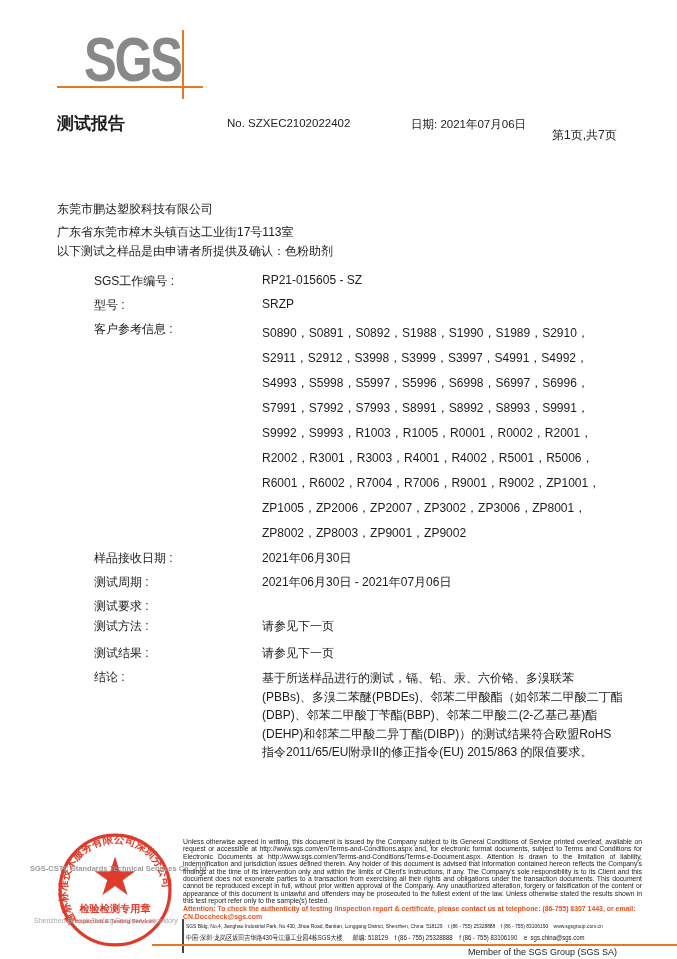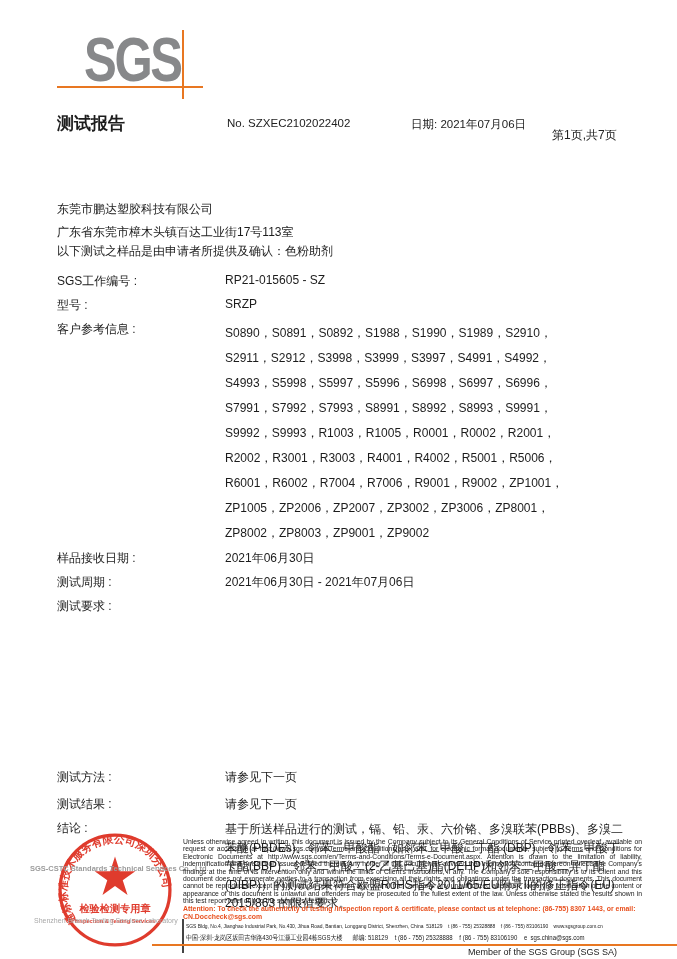--- a/index.html
+++ b/index.html
@@ -21,23 +21,23 @@
   .title   { position:absolute; left:57px;  top:112px; font-size:17px; font-weight:700; color:#1c1c1c;text-align:center; }
   .rep-no  { position:absolute; left:227px; top:117px; font-size:11.5px; }
   .rep-date{ position:absolute; left:411px; top:117px; font-size:11.5px; }
   .rep-pg  { position:absolute; left:552px; top:127px; font-size:12px; }
   
   .applicant { position:absolute; left:57px; top:153px; font-size:12px; line-height:23px; color:#1c1c1c;margin-top:45px; }
   
   .content { position:absolute; left:57px; top:243px; width:566px; font-size:12px; color:#1c1c1c; }
   .intro { margin-bottom:13px; }
   .row { display:flex; align-items:flex-start; margin-bottom:7px; }
-  .row .lbl { width:168px; flex:0 0 168px; }
+  .row .lbl { width:168px; flex:0 0 168px;margin-left:37px; }
   .row .val { flex:1; }
-  .row.tight { margin-bottom:3px;flex-direction:column; }
+  .row.tight { margin-bottom:3px; }
   .refs .val div { line-height:25px; }
   .refs { margin-bottom:4px; }
   .concl { margin-top:4px; }
   .concl .val { line-height:18.5px; width:398px; }
   .details-gap { height:3px; }
   
   .disclaimer {
     position:absolute; left:183px; top:838px; width:459px;
     font-size:6.8px; line-height:7.4px; text-align:justify; color:#1a1a1a;
   }

